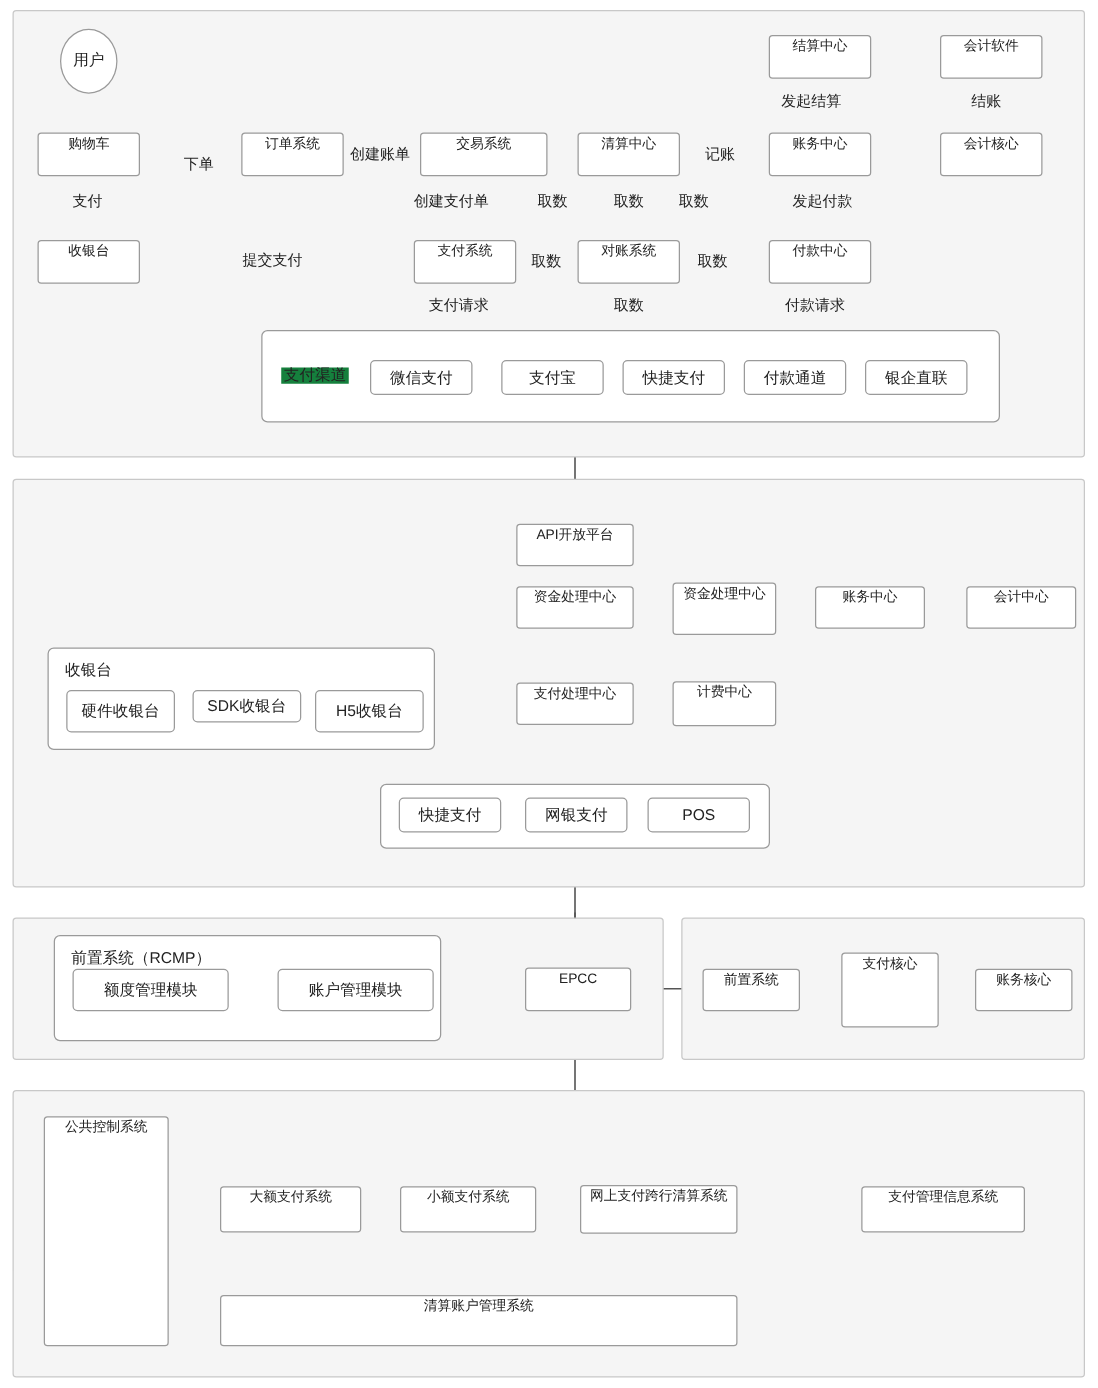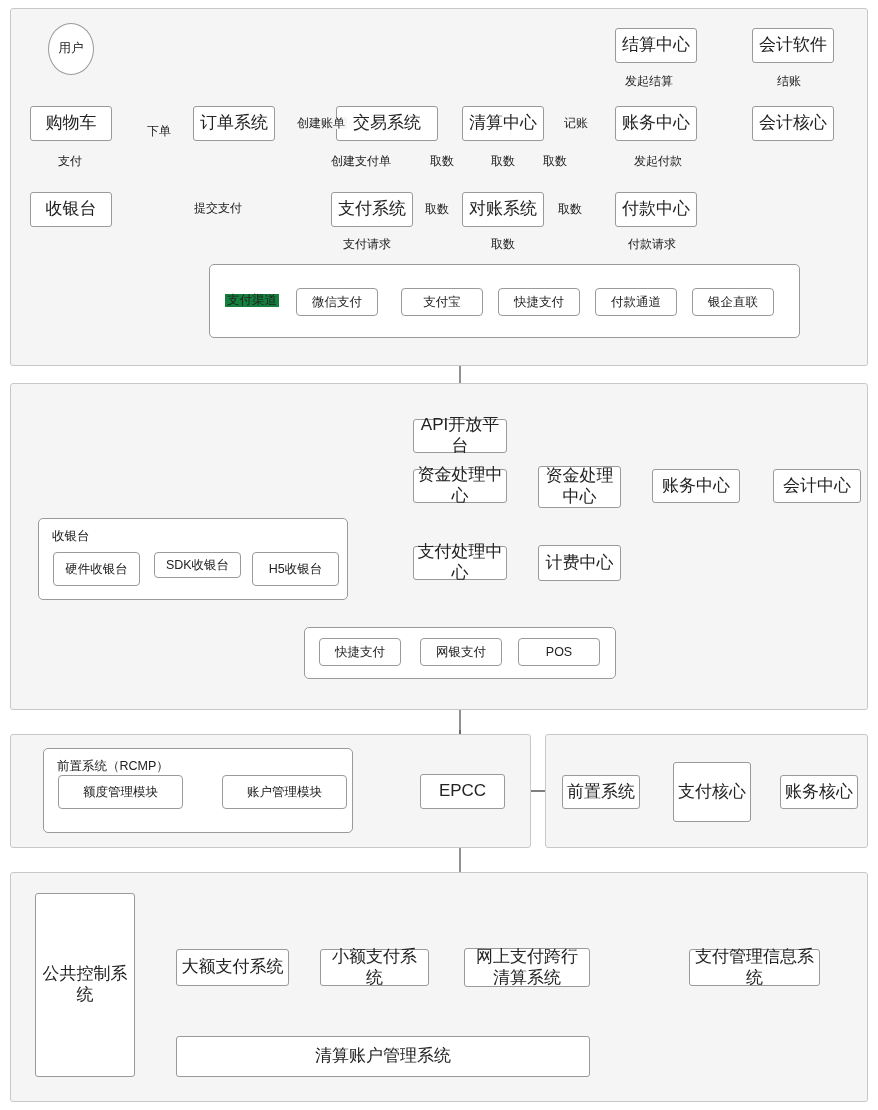--- a/index.html
+++ b/index.html
@@ -7,22 +7,22 @@
   body{font-family:"Liberation Sans","DejaVu Sans",sans-serif;}
   #canvas{position:relative;width:878px;height:1110px;background:#ffffff;overflow:hidden;}
   svg#wires{position:absolute;left:0;top:0;width:878px;height:1110px;pointer-events:none;}
 
   .section{
     position:absolute;background:#f5f5f5;border:1px solid #c8c8c8;border-radius:3px;
     box-sizing:border-box;
   }
   .node{
     position:absolute;background:#ffffff;border:1px solid #9a9a9a;border-radius:3px;
-    box-sizing:border-box;display:flex;align-items:center;justify-content:center;
-    text-align:center;color:#222;font-size:17px;line-height:1.22;padding:2px 3px;
+    box-sizing:border-box;display:flex;align-items:flex-start;justify-content:center;
+    text-align:center;color:#222;font-size:11px;line-height:1.22;padding:2px 3px;
   }
   .ellipse{
     position:absolute;background:#ffffff;border:1px solid #9a9a9a;border-radius:50%;
     box-sizing:border-box;display:flex;align-items:center;justify-content:center;
     text-align:center;color:#222;font-size:12.5px;line-height:1.05;
   }
   .group{
     position:absolute;background:#ffffff;border:1px solid #9a9a9a;border-radius:5px;
     box-sizing:border-box;
   }
@@ -206,21 +206,21 @@
     <span>支付系统</span>
     </div>
   <div class="node" style="left:462px;top:192px;width:82px;height:35px;">
     <span>对账系统</span>
     </div>
   <div class="node" style="left:615px;top:192px;width:82px;height:35px;">
     <span>付款中心</span>
     </div>
 
   <div class="edge-label" style="left:133px;top:125px;margin-left:12px;">下单</div>
-  <div class="edge-label" style="left:278px;top:117px;margin-left:17px;">创建账单</div>
+  <div class="edge-label" style="left:278px;top:117px;">创建账单</div>
   <div class="edge-label" style="left:562px;top:117px;">记账</div>
   <div class="edge-label" style="left:623px;top:75px;">发起结算</div>
   <div class="edge-label" style="left:775px;top:75px;">结账</div>
   <div class="edge-label" style="left:56px;top:155px;">支付</div>
   <div class="edge-label" style="left:192px;top:202px;">提交支付</div>
   <div class="edge-label" style="left:329px;top:155px;">创建支付单</div>
   <div class="edge-label" style="left:428px;top:155px;">取数</div>
   <div class="edge-label" style="left:489px;top:155px;">取数</div>
   <div class="edge-label" style="left:541px;top:155px;">取数</div>
   <div class="edge-label" style="left:423px;top:203px;">取数</div>

